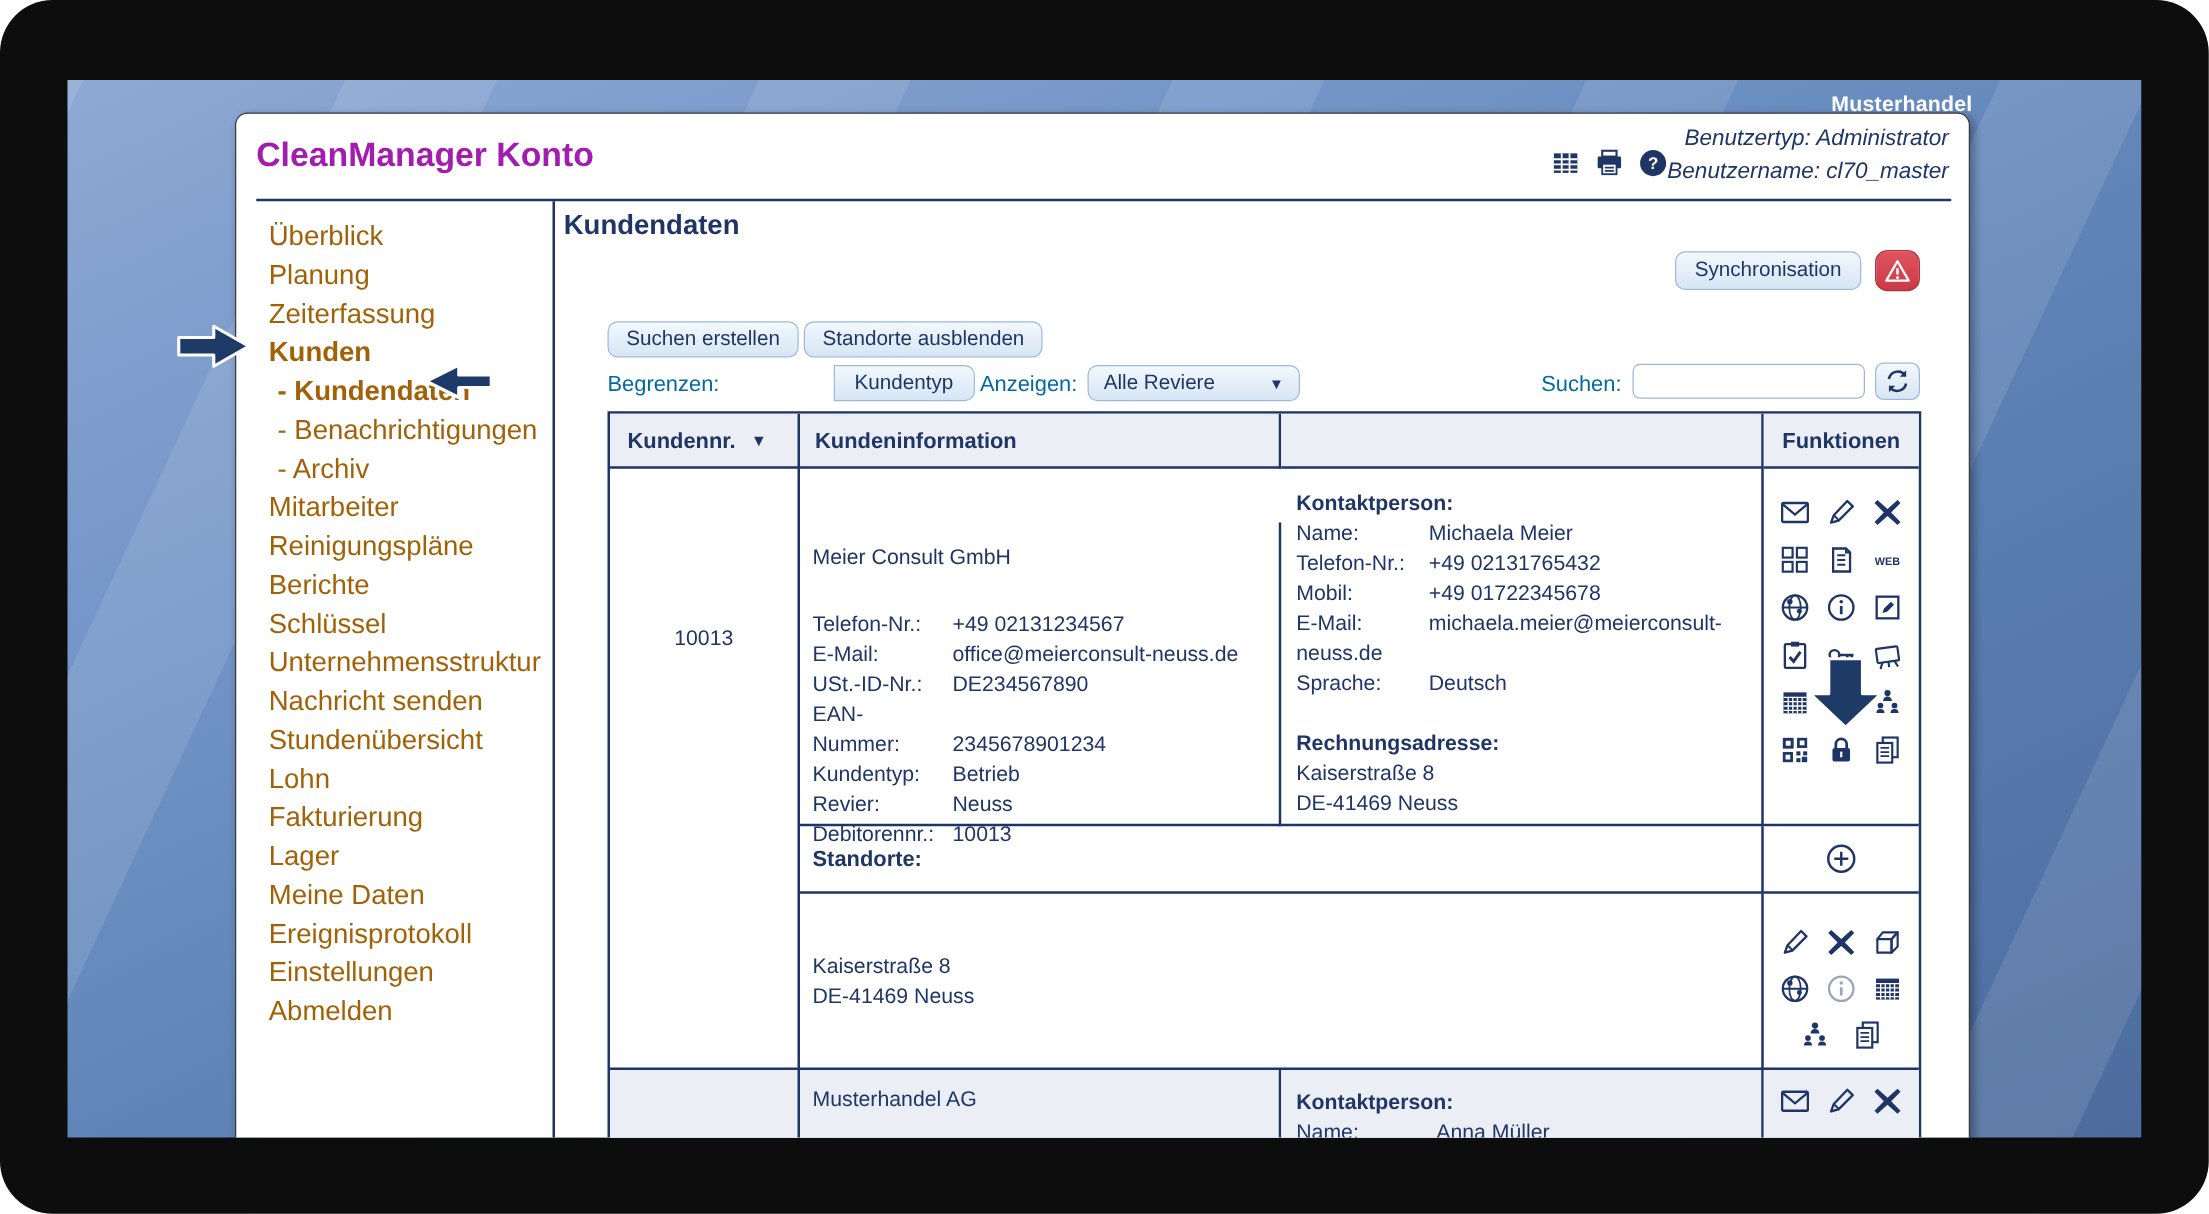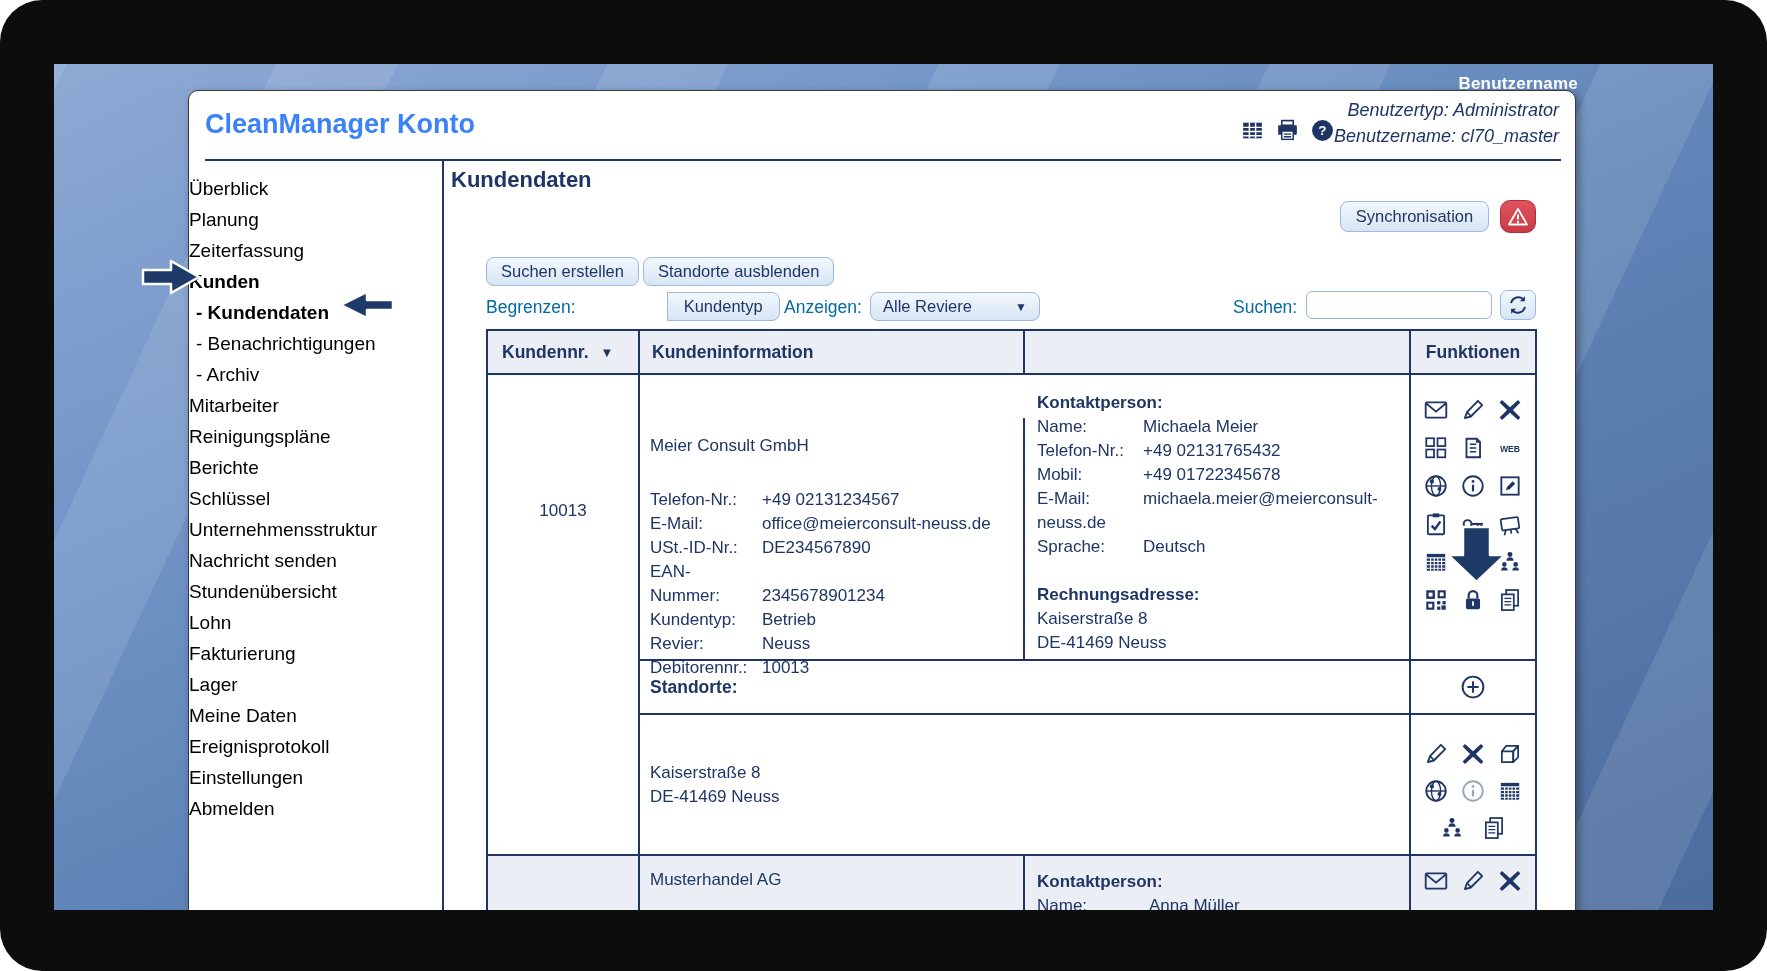--- a/index.html
+++ b/index.html
@@ -11,29 +11,29 @@
     background:linear-gradient(155deg,#8ea9d4 0%,#7496c8 28%,#5f83b6 55%,#4c6c9e 100%);
     overflow:hidden; }
   .desktop::before { content:""; position:absolute; inset:-300px;
     background:repeating-linear-gradient(115deg, rgba(255,255,255,0.10) 0 110px, rgba(255,255,255,0) 110px 300px); }
   .brand { position:absolute; top:10px; right:135px; color:#fff; font-weight:bold;
     font-size:17px; letter-spacing:0.2px; }
 
   .window { position:absolute; left:134px; top:26px; width:1388px; height:840px;
     background:#fff; border:1px solid #3a3a3a; border-radius:10px 10px 0 0;
     box-shadow:3px 3px 8px rgba(0,0,0,0.35); overflow:hidden; }
-  .win-title { position:absolute; left:16px; top:18px; font-size:27px; font-weight:bold; color:#3b82f6; }
+  .win-title { position:absolute; left:16px; top:18px; font-size:27px; font-weight:bold; color:#a21caf; }
   .toolbar { position:absolute; left:1051px; top:27px; display:flex; gap:10px; }
   .toolbar .fi { width:25px; height:25px; }
   .userinfo { position:absolute; right:16px; top:6px; text-align:right; font-style:italic;
     font-size:18px; color:#1f3565; line-height:26px; font-weight:500; }
   .header-rule { position:absolute; left:16px; top:68px; width:1356px; border-top:2px solid #1f3565; }
   .vdivider { position:absolute; left:253px; top:70px; bottom:0; border-left:2px solid #1f3565; }
 
-  .sidebar { position:absolute; left:0; top:82px; width:236px; font-size:19px; color:#000000; }
+  .sidebar { position:absolute; left:26px; top:82px; width:236px; font-size:22px; color:#a16207; }
   .side-item { height:31px; line-height:31px; white-space:nowrap; cursor:pointer; }
   .side-item.bold { font-weight:bold; }
   .side-item.sub { padding-left:7px; }
 
   .page-title { position:absolute; left:262px; top:76px; font-size:22px; font-weight:bold; color:#1f3565; }
 
   .btn { position:absolute; display:flex; align-items:center; justify-content:center;
     background:linear-gradient(#f2f8fd,#d7e5f4); border:1px solid #9cb8dc; border-radius:8px;
     color:#1f3565; font-size:16.5px; cursor:pointer; padding:5px 14px; }
   .sync-btn { left:1151px; top:110px; width:149px; height:31px; }
@@ -254,21 +254,21 @@
     <symbol id="i-warning" viewBox="0 0 24 24">
         <path d="M12 4L21 19.5H3z" fill="none" stroke="#fff" stroke-width="1.8" stroke-linejoin="round"></path>
         <path d="M12 9.5v5" stroke="#fff" stroke-width="2"></path>
         <circle cx="12" cy="17" r="1.2" fill="#fff"></circle>
       </symbol>
   </defs>
 </svg>
 
 <div class="frame">
   <div class="desktop">
-    <div class="brand">Benutzername</div>
+    <div class="brand">Musterhandel</div>
 
     <div class="window">
       <div class="win-title">CleanManager Konto</div>
       <div class="toolbar">
           <svg class="fi">
             <use href="#i-table-grid"></use>
           </svg>
           <svg class="fi">
             <use href="#i-print"></use>
           </svg>

